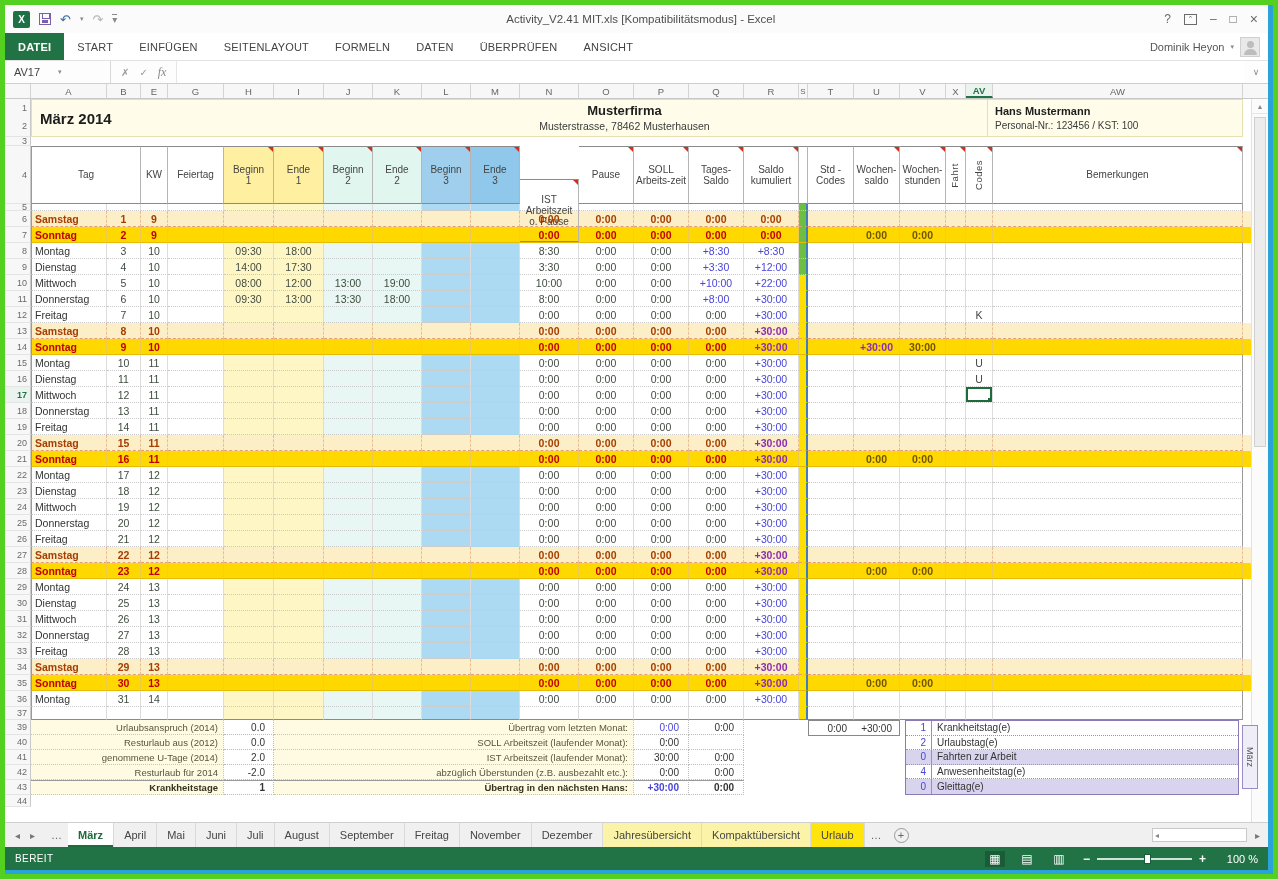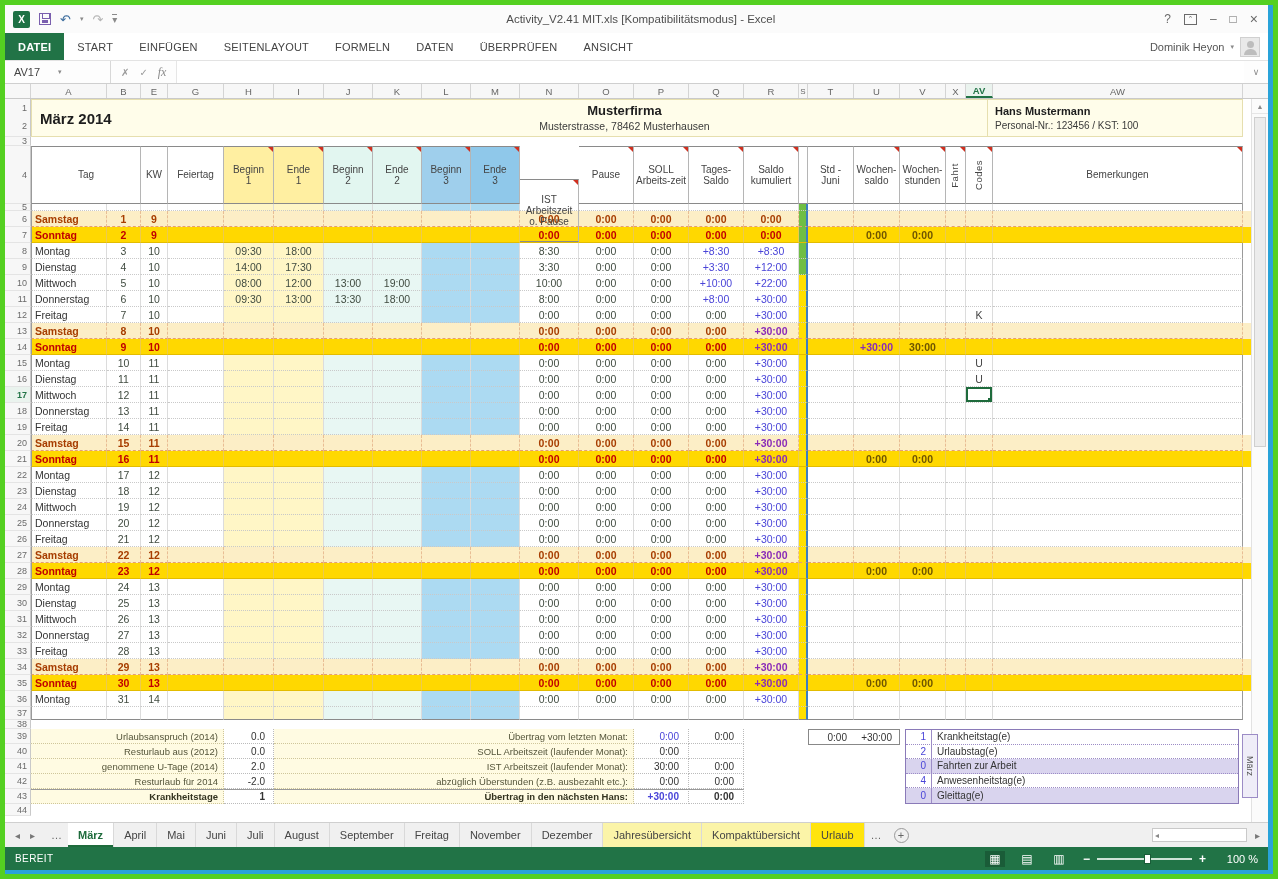--- a/index.html
+++ b/index.html
@@ -275,21 +275,21 @@
           <div class="cell t3 t3d tri" style="width: 49px; height: 58px; display: flex; align-items: center; justify-content: center; flex-direction: column; line-height: 1.15;">
             <div>Ende</div>
             <div>3</div>
           </div>
           <div class="cell tri" style="width: 59px; height: 63px; display: flex; align-items: center; justify-content: center; margin-top: 33px;">IST Arbeitszeit o. Pause</div>
           <div class="cell tri" style="width: 55px; height: 58px; display: flex; align-items: center; justify-content: center;">Pause</div>
           <div class="cell tri" style="width: 55px; height: 58px; display: flex; align-items: center; justify-content: center;">SOLL Arbeits-zeit</div>
           <div class="cell tri" style="width: 55px; height: 58px; display: flex; align-items: center; justify-content: center;">Tages-Saldo</div>
           <div class="cell tri" style="width: 55px; height: 58px; display: flex; align-items: center; justify-content: center;">Saldo kumuliert</div>
           <div class="cell" style="width: 9px; height: 58px; display: flex; align-items: center; justify-content: center;"></div>
-          <div class="cell" style="width: 46px; height: 58px; display: flex; align-items: center; justify-content: center;">Std - Juni</div>
+          <div class="cell" style="width: 46px; height: 58px; display: flex; align-items: center; justify-content: center;">Std - Codes</div>
           <div class="cell tri" style="width: 46px; height: 58px; display: flex; align-items: center; justify-content: center;">Wochen-saldo</div>
           <div class="cell tri" style="width: 46px; height: 58px; display: flex; align-items: center; justify-content: center;">Wochen-stunden</div>
           <div class="cell vert tri" style="width: 20px; height: 58px; display: flex; align-items: center; justify-content: center;">
             <span>Fahrt</span>
           </div>
           <div class="cell vert tri" style="width: 27px; height: 58px; display: flex; align-items: center; justify-content: center;">
             <span>Codes</span>
           </div>
           <div class="cell tri" style="width: 250px; height: 58px; display: flex; align-items: center; justify-content: center;">Bemerkungen</div>
         </div>
@@ -1111,24 +1111,20 @@
           <div class="cell c-ts" style="width: 55px; height: 13px;"></div>
           <div class="cell c-saldo" style="width: 55px; height: 13px;"></div>
           <div class="cell c-s s-y" style="width: 9px; height: 13px;"></div>
           <div class="cell c-std" style="width: 46px; height: 13px;"></div>
           <div class="cell c-ws" style="width: 46px; height: 13px;"></div>
           <div class="cell c-wh" style="width: 46px; height: 13px;"></div>
           <div class="cell c-fahrt" style="width: 20px; height: 13px;"></div>
           <div class="cell c-code" style="width: 27px; height: 13px;"></div>
           <div class="cell c-bem" style="width: 250px; height: 13px;"></div>
         </div>
-        <div class="row" style="height: 9px;">
-          <div class="gut" style="height: 9px;">38</div>
-          <div class="blank"></div>
-        </div>
         <div class="sumband" style="height: 75px;">
           <div class="srow">
             <div class="gut" style="height: 15px;">39</div>
             <div class="slabel">Urlaubsanspruch (2014)</div>
             <div class="sval">0.0</div>
             <div class="smid">Übertrag vom letzten Monat:</div>
             <div class="sv1 accent">0:00</div>
             <div class="sv2">0:00</div>
           </div>
           <div class="srow">

